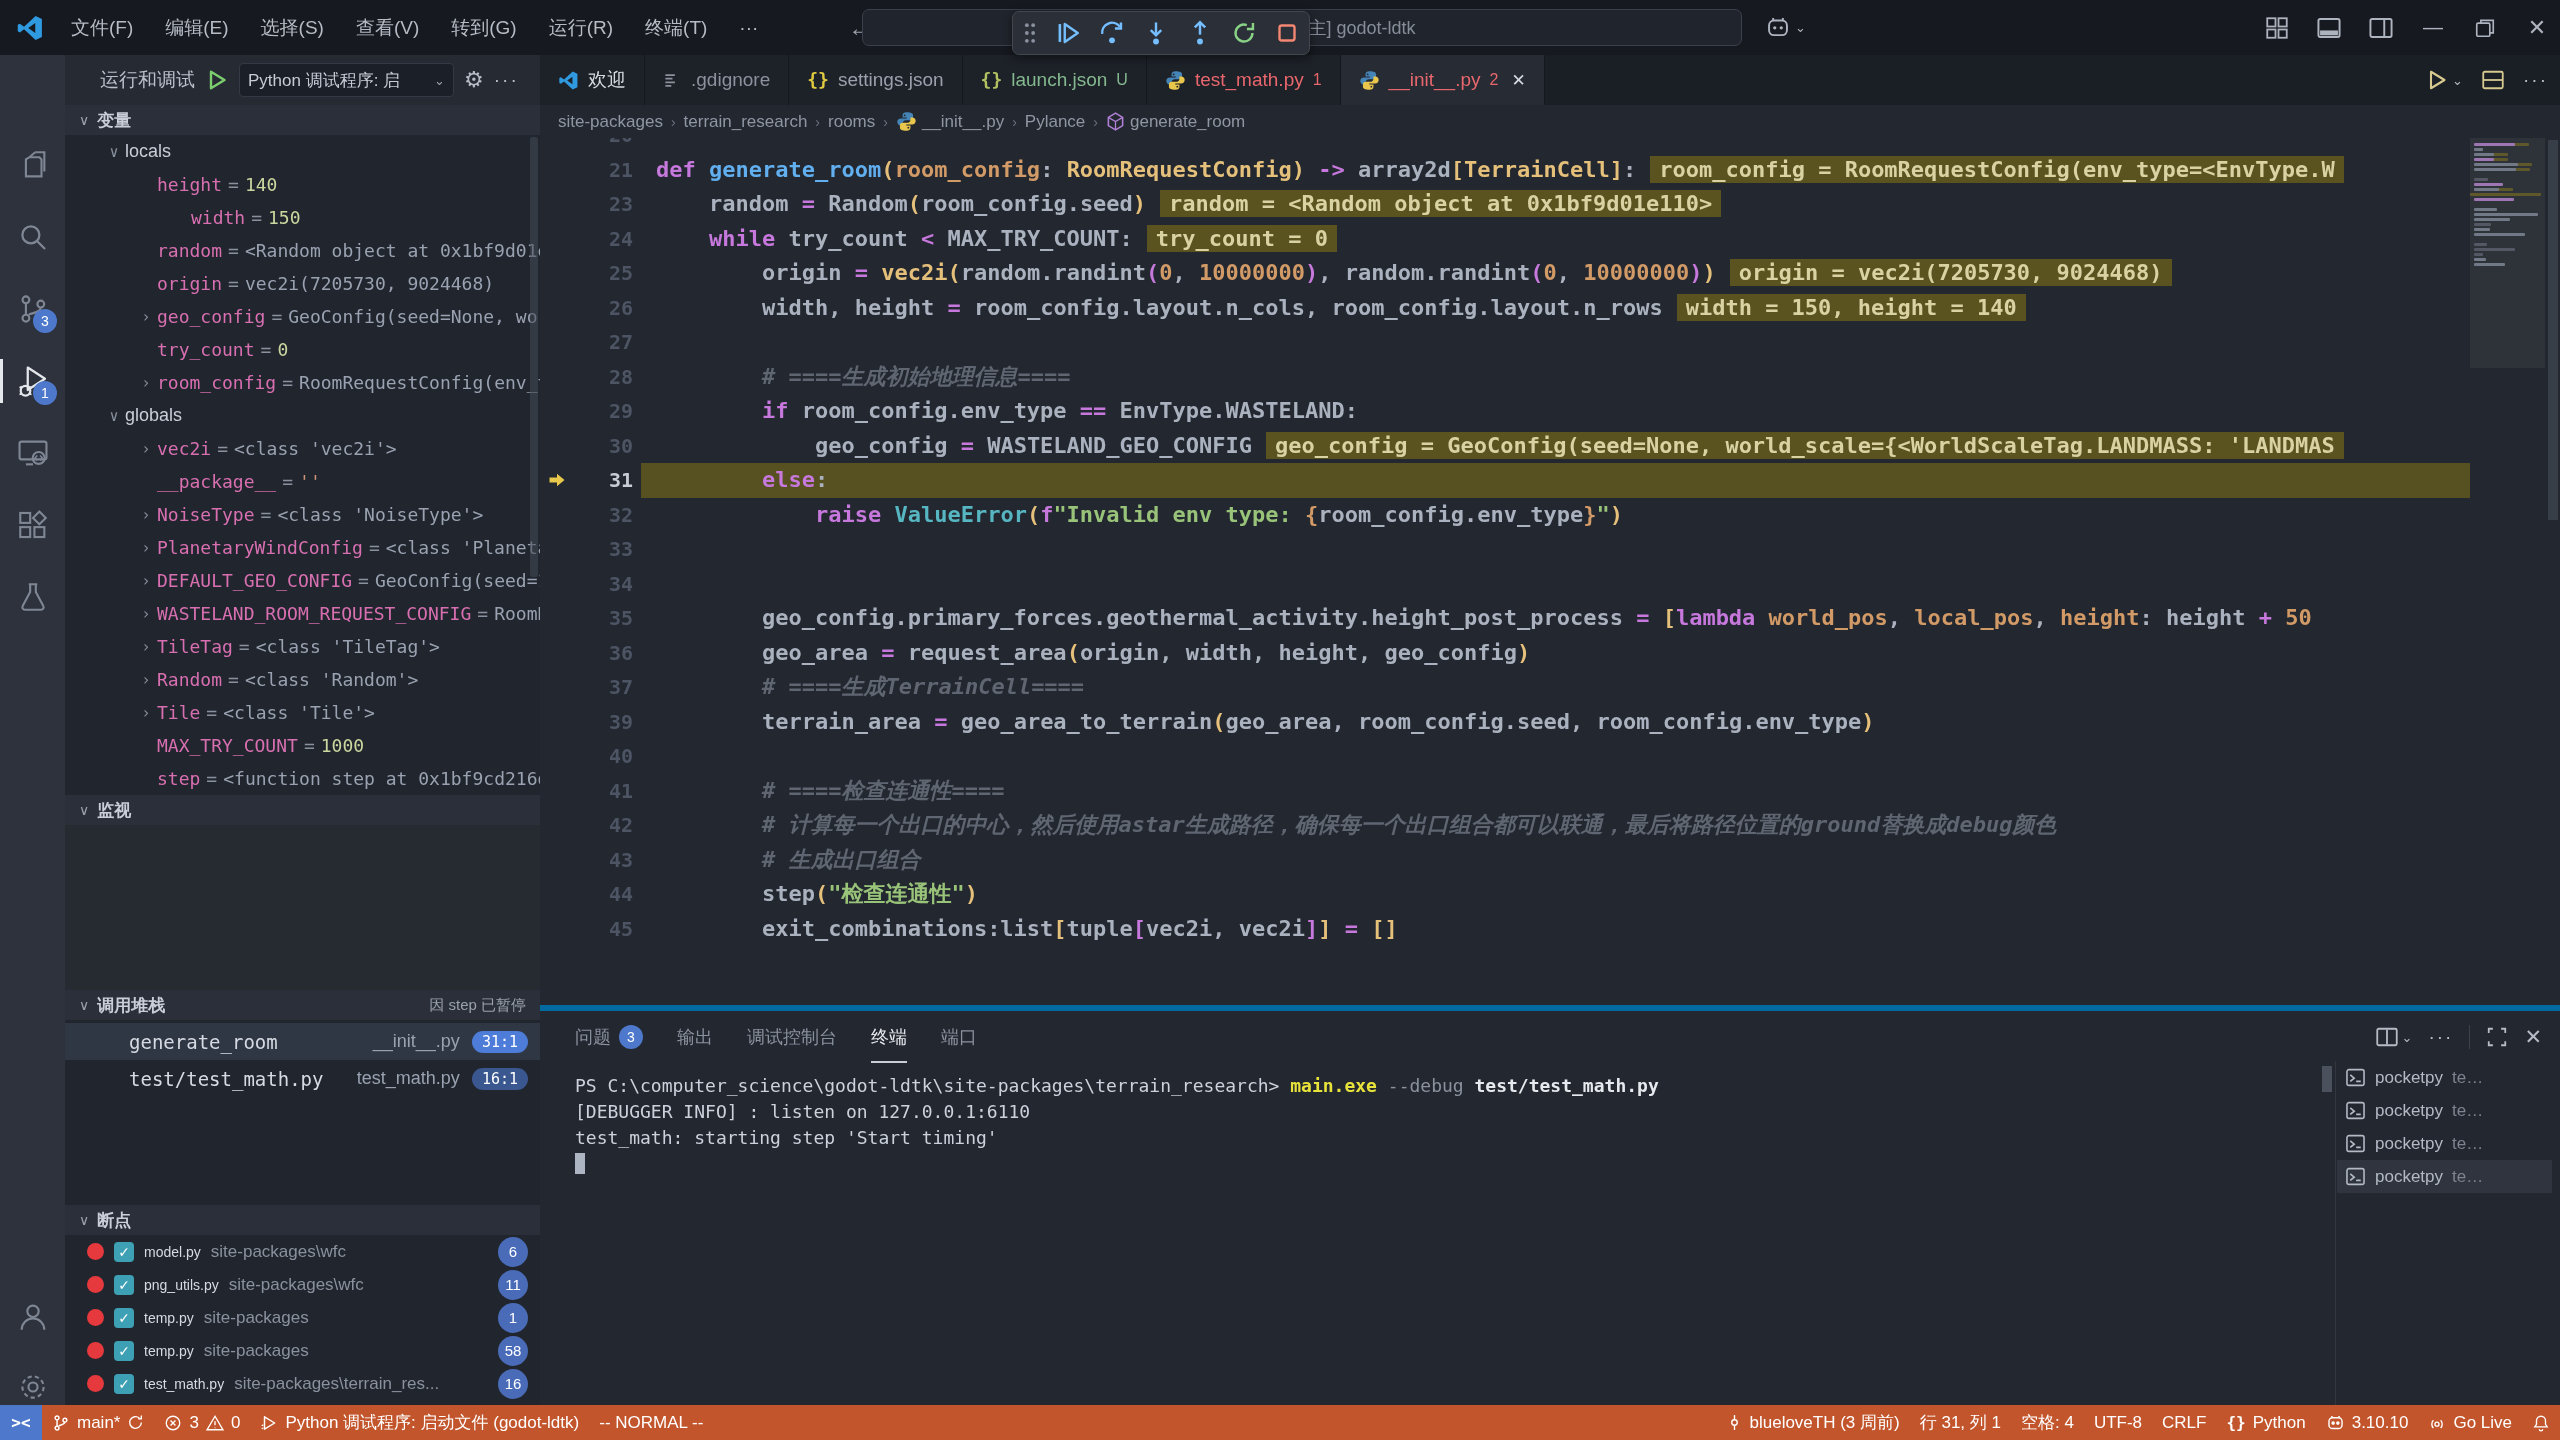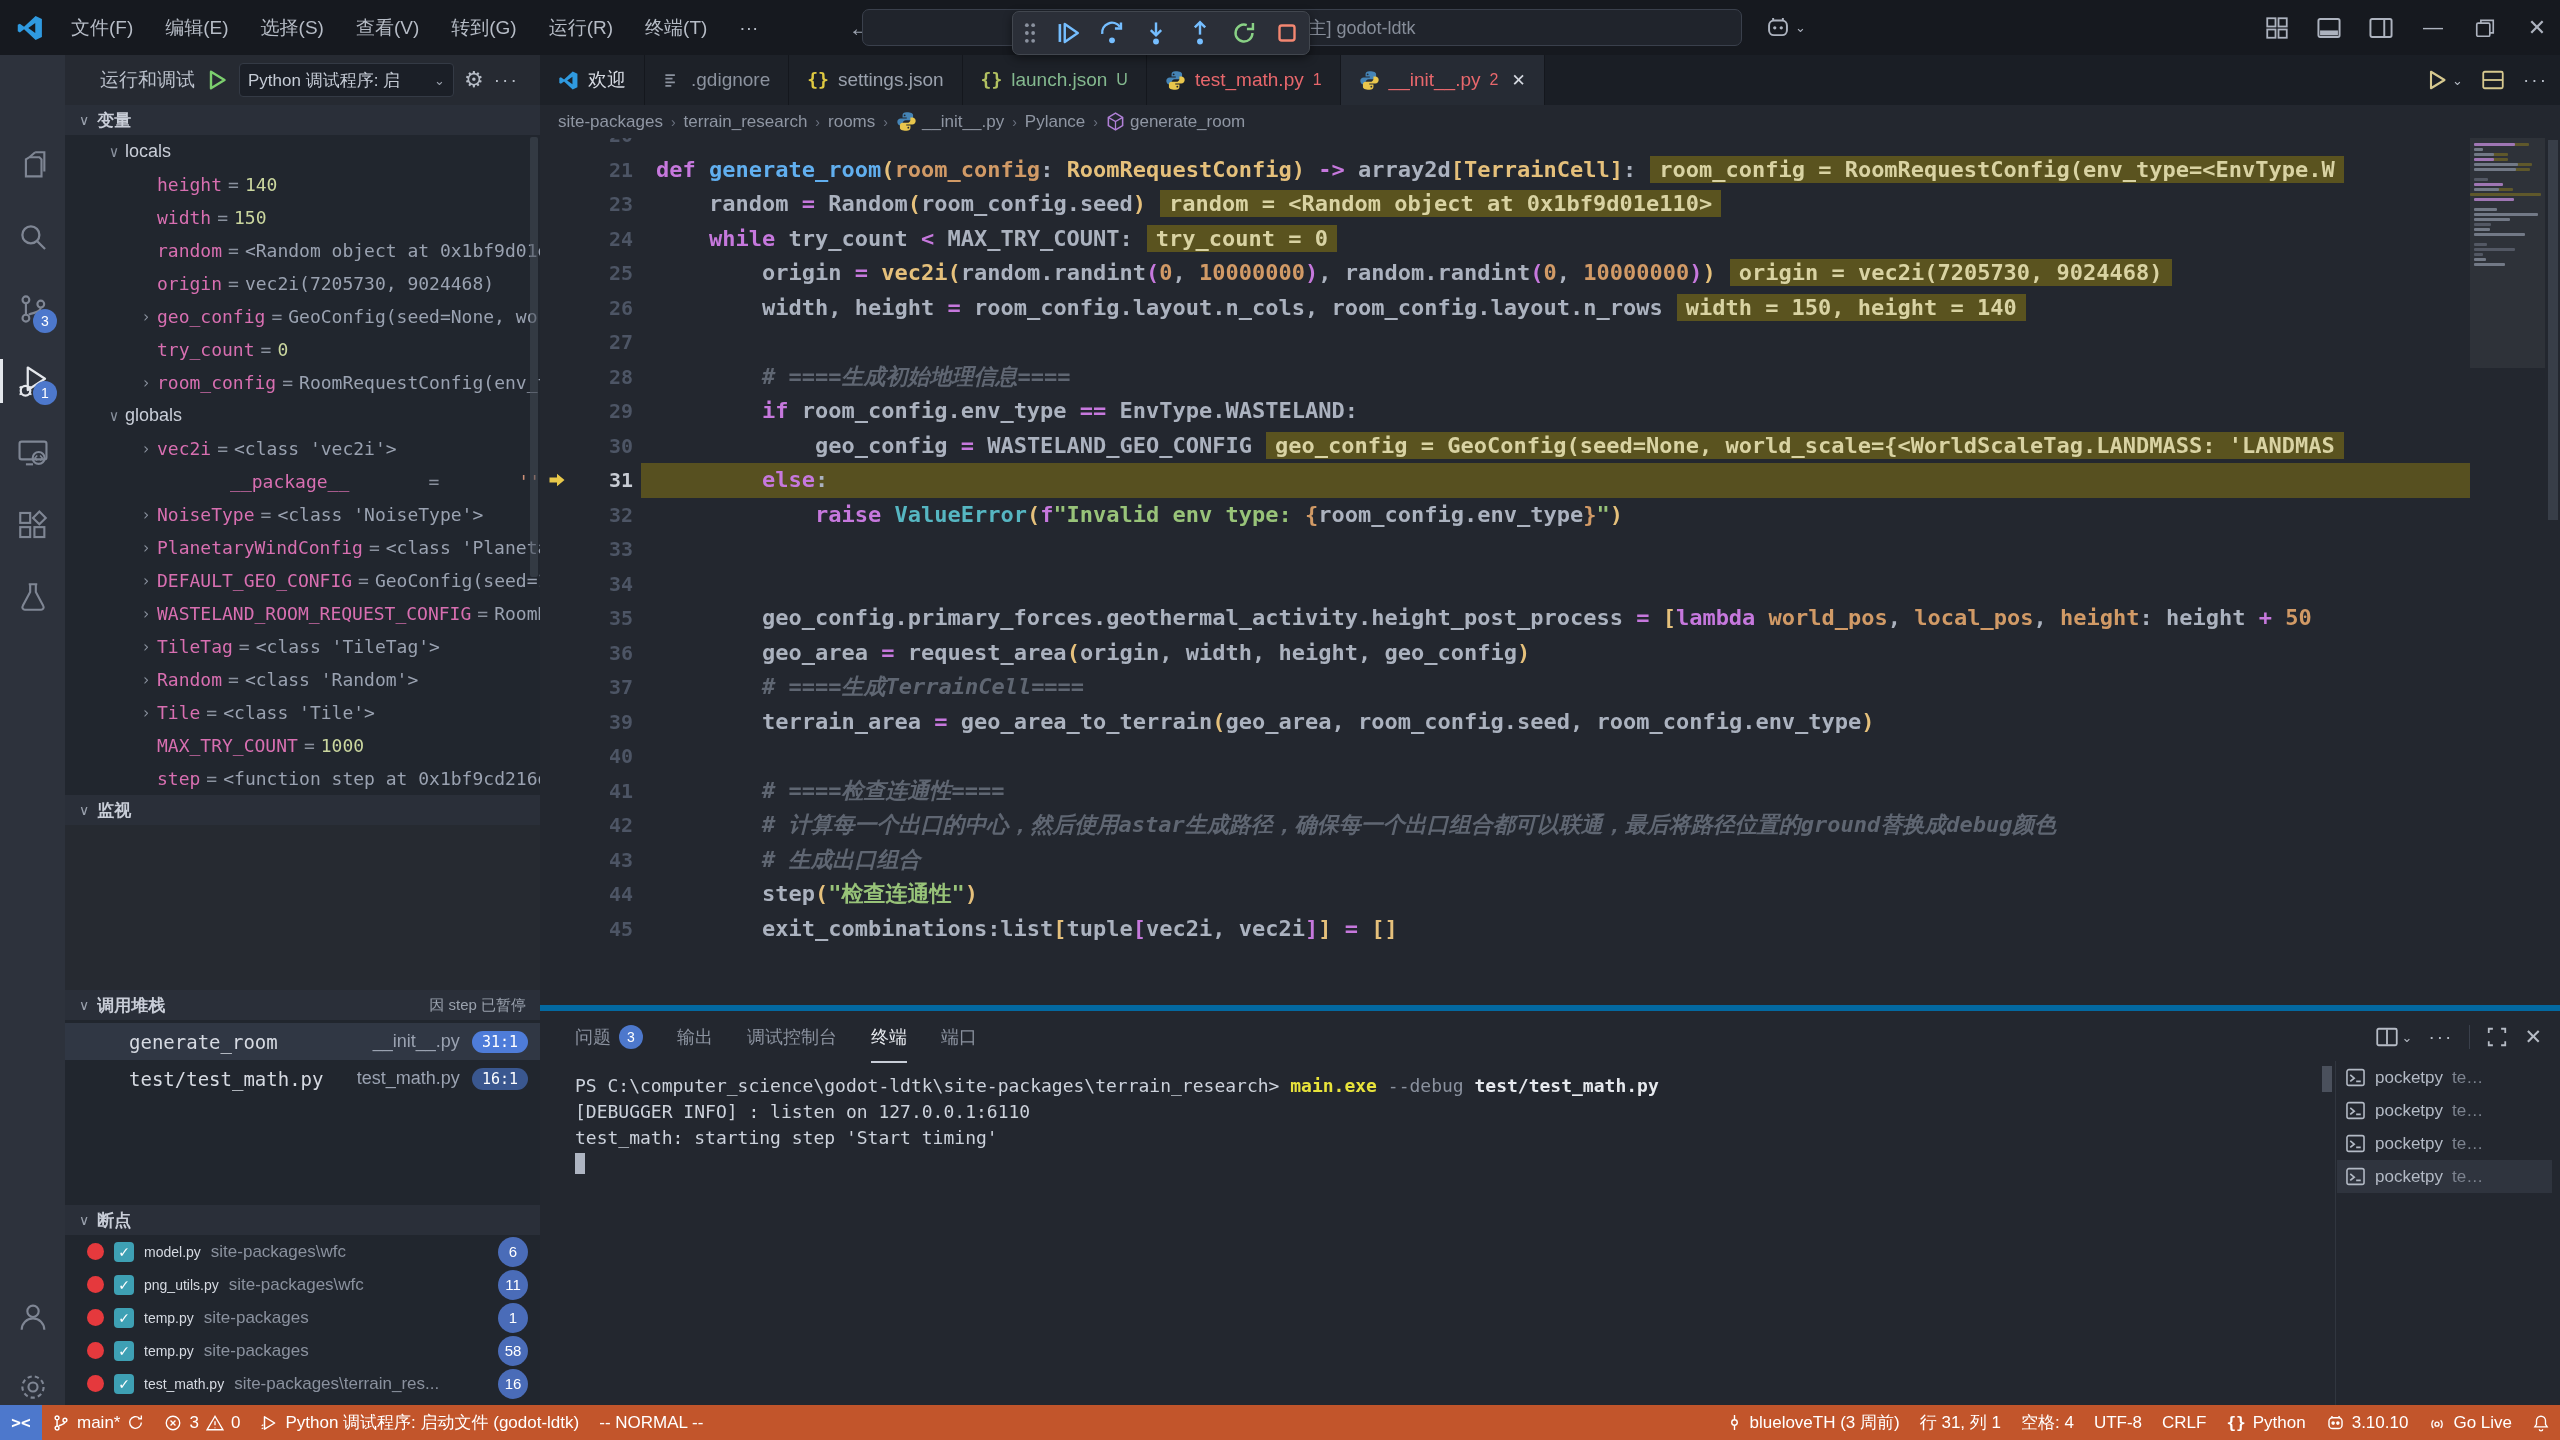--- a/index.html
+++ b/index.html
@@ -339,21 +339,21 @@
       <div class="var-row" style="padding-left: 38px;">
         <span class="twist">∨</span>
         <span class="grp-label">locals</span>
       </div>
       <div class="var-row" style="padding-left: 70px;">
         <span class="twist"></span>
         <span class="vname">height</span>
         <span class="veq">=</span>
         <span class="vval-num">140</span>
       </div>
-      <div class="var-row" style="padding-left: 70px;">
+      <div class="var-row" style="padding-left: 104px;">
         <span class="twist"></span>
         <span class="vname">width</span>
         <span class="veq">=</span>
         <span class="vval-num">150</span>
       </div>
       <div class="var-row" style="padding-left: 70px;">
         <span class="twist"></span>
         <span class="vname">random</span>
         <span class="veq">=</span>
         <span class="vval-gray">&lt;Random object at 0x1bf9d01e…</span>
@@ -385,21 +385,21 @@
       <div class="var-row" style="padding-left: 38px;">
         <span class="twist">∨</span>
         <span class="grp-label">globals</span>
       </div>
       <div class="var-row" style="padding-left: 70px;">
         <span class="twist">›</span>
         <span class="vname">vec2i</span>
         <span class="veq">=</span>
         <span class="vval-gray">&lt;class 'vec2i'&gt;</span>
       </div>
-      <div class="var-row" style="padding-left: 70px; justify-content: space-between;">
+      <div class="var-row" style="padding-left: 70px;">
         <span class="twist"></span>
         <span class="vname">__package__</span>
         <span class="veq">=</span>
         <span class="vval-str">''</span>
       </div>
       <div class="var-row" style="padding-left: 70px;">
         <span class="twist">›</span>
         <span class="vname">NoiseType</span>
         <span class="veq">=</span>
         <span class="vval-gray">&lt;class 'NoiseType'&gt;</span>

